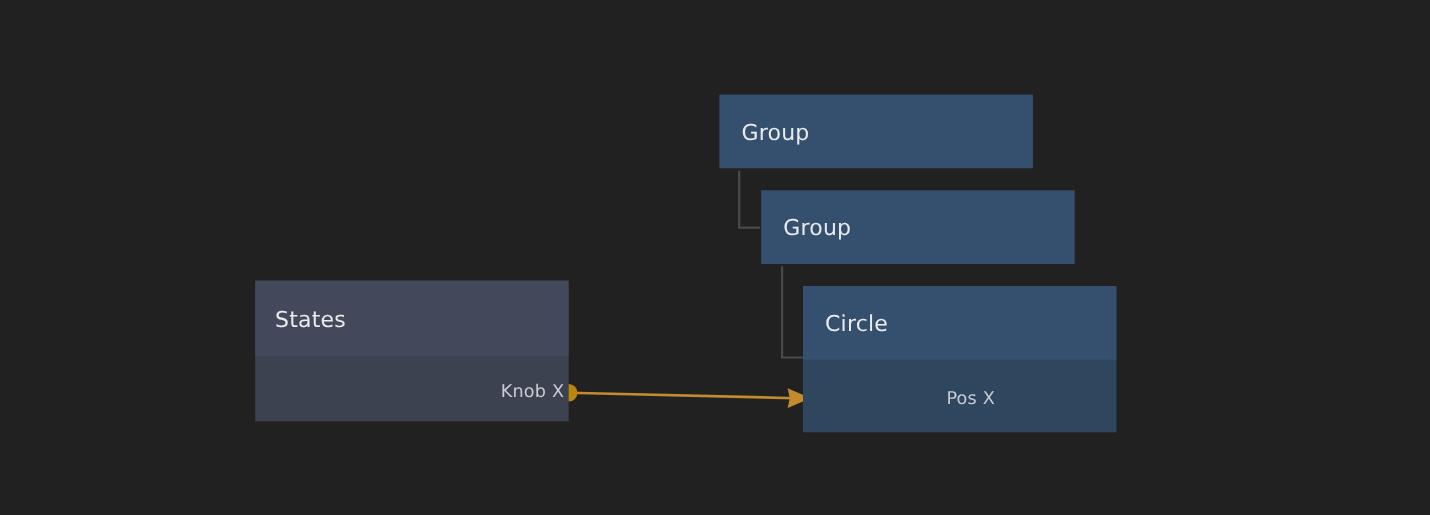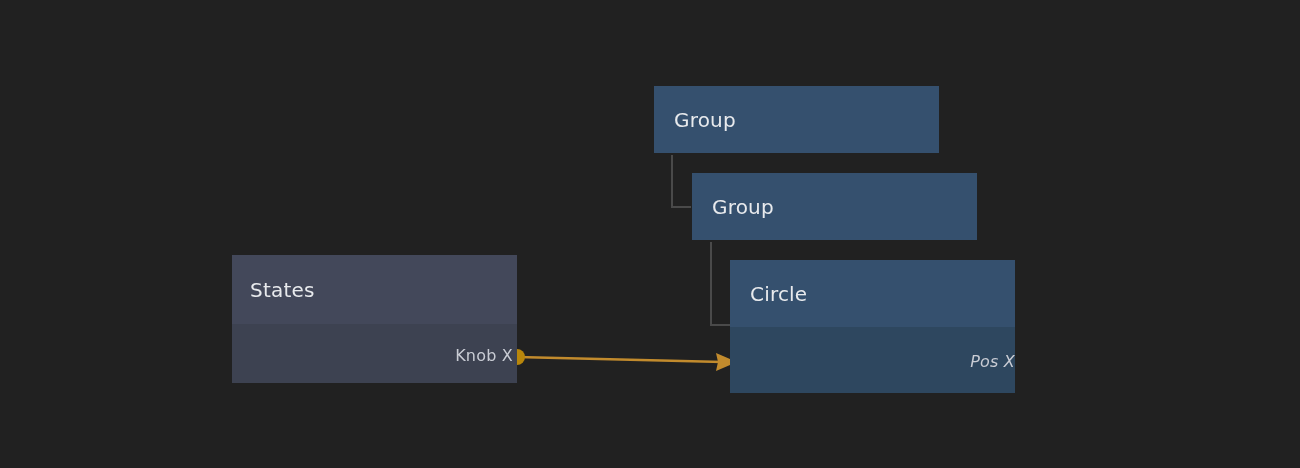--- a/index.html
+++ b/index.html
@@ -55,22 +55,21 @@
   .port-label {
     font-size: 16px;
     color: #c9ccd4;
     white-space: nowrap;
     letter-spacing: 0.2px;
   }
   .port-row.out {
     justify-content: flex-end;
   }
   .port-row.in {
-    justify-content: flex-end;
-    font-style: italic;
+    justify-content: center;
   }
 
   
   #node-group-1 {
     left: 654px;
     top: 86px;
     width: 285px;
     height: 67px;
     background: #35506e;
   }

